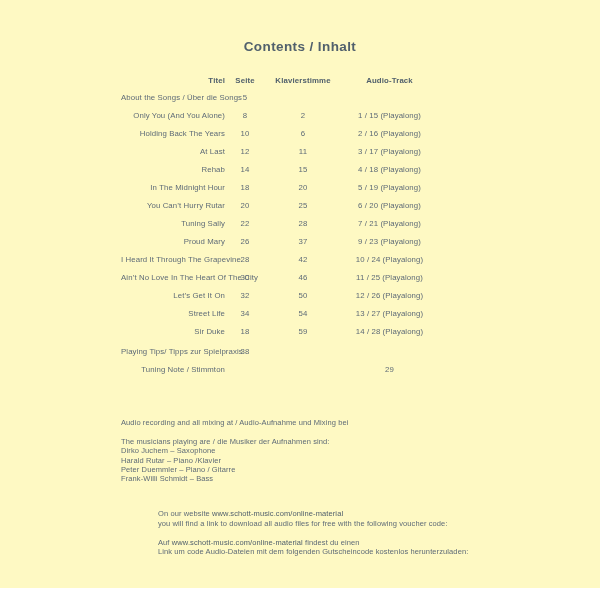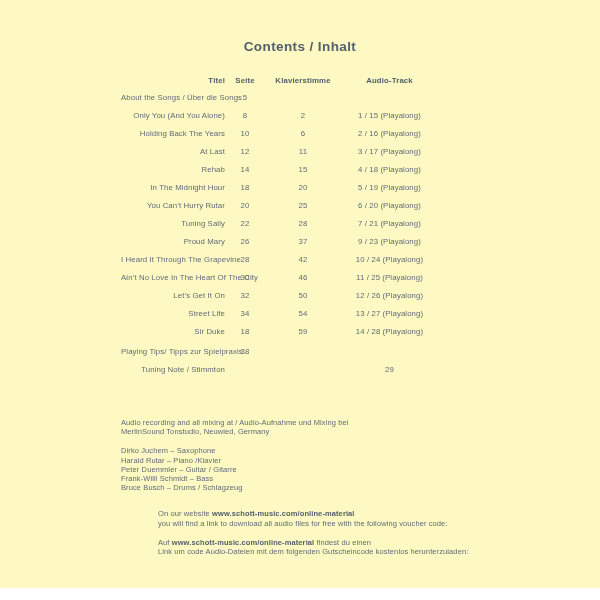--- a/index.html
+++ b/index.html
@@ -74,21 +74,21 @@
     left: 158px;
     top: 509px;
     font-size: 7.5px;
     line-height: 9.6px;
     letter-spacing: 0.1px;
     color: #5e6b77;
   }
   .footer p { margin: 0; }
   .footer p.de { margin-top: 9.5px; }
   .line { display: block; white-space: nowrap; }
-  b.url { font-weight: bold; color: #51606c; }
+  b.url { font-weight: normal; color: #51606c; }
 </style>
 </head>
 <body>
 
 <div class="page">
 
   <h1 class="title">Contents / Inhalt</h1>
 
   <div class="toc">
     <div class="trow header">
@@ -193,24 +193,24 @@
           <span class="cell seite"></span>
           <span class="cell klav"></span>
           <span class="cell audio">29</span>
         </div>
       </div>
   </div>
 
   <div class="credits">
     <p>
       <span class="line">Audio recording and all mixing at / Audio-Aufnahme und Mixing bei</span>
-      <span class="line">MerlinSound Tonstudio, Neuwied, Germany</span>
     </p>
     <p class="musicians">
-      <span id="musicians-list"><span class="line">Dirko Juchem – Saxophone</span><span class="line">Harald Rutar – Piano /Klavier</span><span class="line">Peter Duemmler – Guitar / Gitarre</span><span class="line">Frank-Willi Schmidt – Bass</span><span class="line">Bruce Busch – Drums / Schlagzeug</span></span>
+      <span class="line">The musicians playing are / die Musiker der Aufnahmen sind:</span>
+      <span id="musicians-list"><span class="line">Dirko Juchem – Saxophone</span><span class="line">Harald Rutar – Piano /Klavier</span><span class="line">Peter Duemmler – Piano / Gitarre</span><span class="line">Frank-Willi Schmidt – Bass</span></span>
     </p>
   </div>
 
   <div class="footer">
     <p class="en">
       <span class="line"><span>On our website </span><b class="url">www.schott-music.com/online-material</b><span></span></span>
       <span class="line">you will find a link to download all audio files for free with the following voucher code:</span>
     </p>
     <p class="de">
       <span class="line"><span>Auf </span><b class="url">www.schott-music.com/online-material</b><span> findest du einen</span></span>

